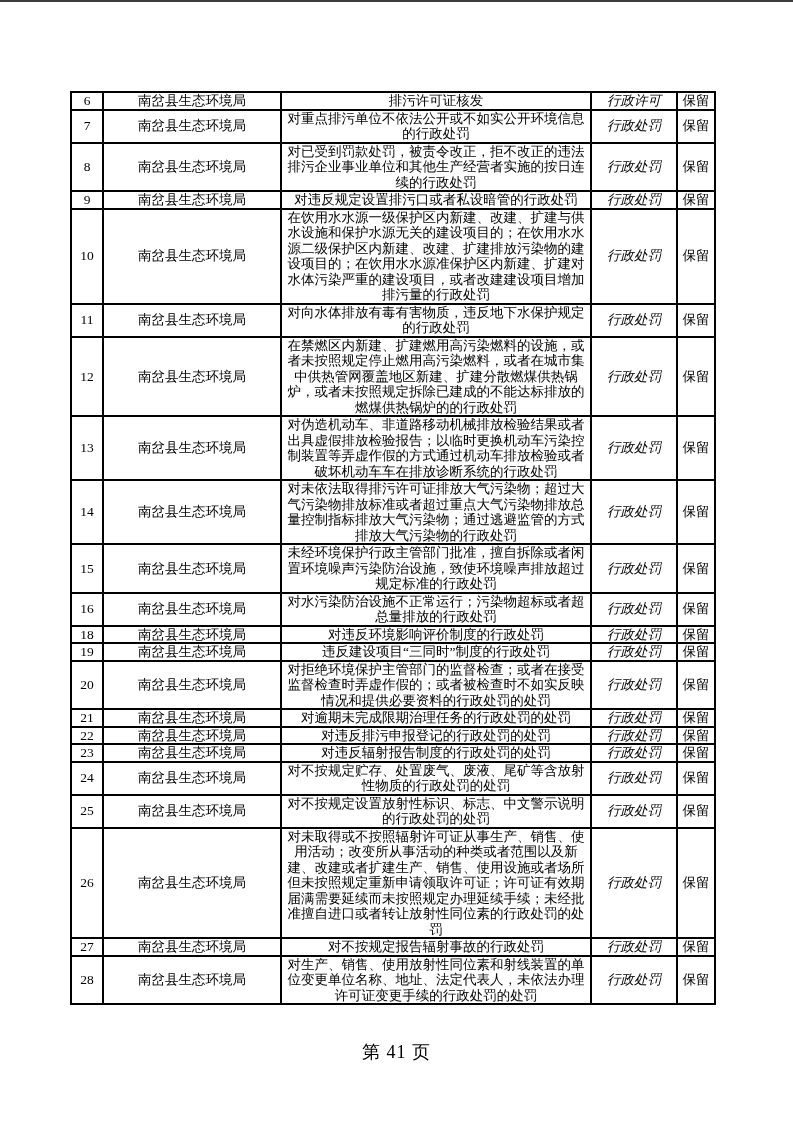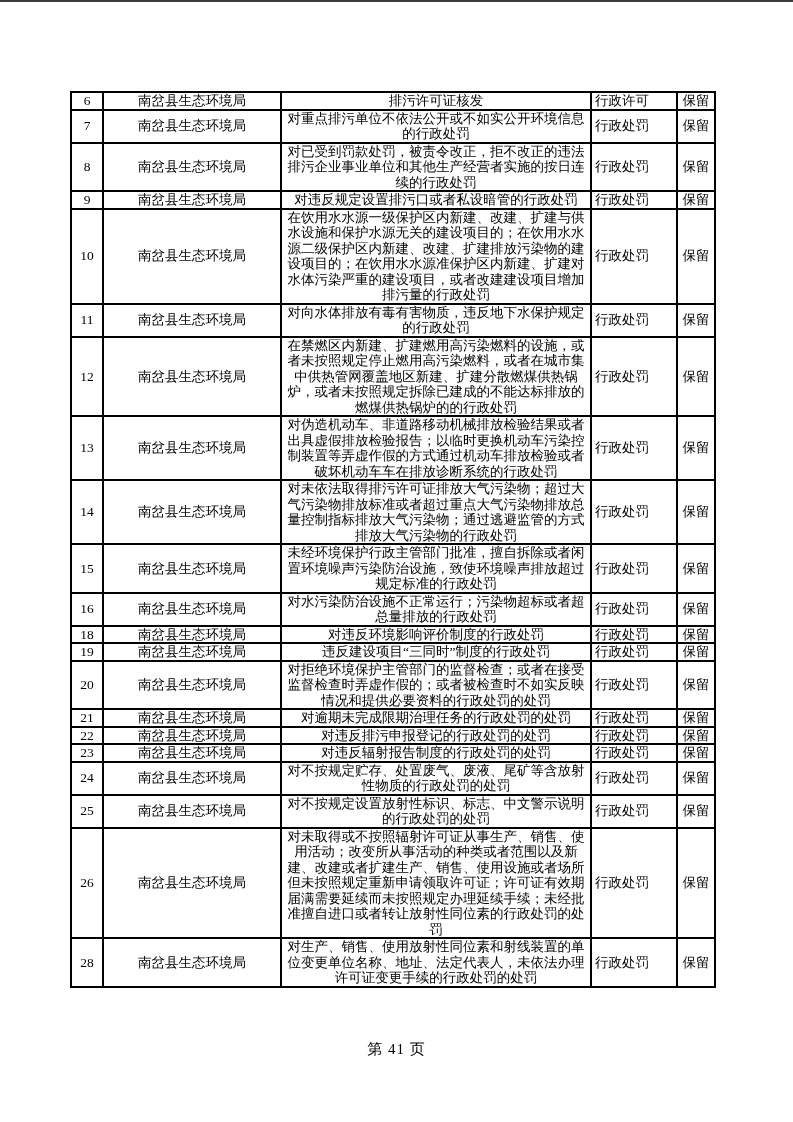--- a/index.html
+++ b/index.html
@@ -36,29 +36,29 @@
     font-size: 13.5px;
     line-height: 15.5px;
     vertical-align: middle;
     padding: 0 3px;
     overflow: hidden;
     word-break: break-all;
   }
   td.c-num    { text-align: center; padding: 0 1px; }
   td.c-dept   { text-align: center; margin-top: 28px; }
   td.c-desc   { text-align: center; }
-  td.c-type   { text-align: left; }
+  td.c-type   { text-align: center; font-style: italic; }
   td.c-status { text-align: center; padding: 0 1px; margin-left: 41px; }
   .page-footer {
     position: absolute;
     top: 1040px;
     left: 0;
     width: 100%;
     text-align: center;
-    font-size: 15px;
+    font-size: 18px;
     letter-spacing: 1px;
   }
 </style>
 </head>
 <body>
 
 <div class="top-edge"></div>
 
 <table class="doc-table">
   <colgroup>
@@ -203,20 +203,27 @@
         <td class="c-status">保留</td>
       </tr>
       <tr>
         <td class="c-num">26</td>
         <td class="c-dept">南岔县生态环境局</td>
         <td class="c-desc">对未取得或不按照辐射许可证从事生产、销售、使用活动；改变所从事活动的种类或者范围以及新建、改建或者扩建生产、销售、使用设施或者场所但未按照规定重新申请领取许可证；许可证有效期届满需要延续而未按照规定办理延续手续；未经批准擅自进口或者转让放射性同位素的行政处罚的处罚</td>
         <td class="c-type">行政处罚</td>
         <td class="c-status">保留</td>
       </tr>
       <tr>
+        <td class="c-num">27</td>
+        <td class="c-dept">南岔县生态环境局</td>
+        <td class="c-desc">对不按规定报告辐射事故的行政处罚</td>
+        <td class="c-type">行政处罚</td>
+        <td class="c-status">保留</td>
+      </tr>
+      <tr>
         <td class="c-num">28</td>
         <td class="c-dept">南岔县生态环境局</td>
         <td class="c-desc">对生产、销售、使用放射性同位素和射线装置的单位变更单位名称、地址、法定代表人，未依法办理许可证变更手续的行政处罚的处罚</td>
         <td class="c-type">行政处罚</td>
         <td class="c-status">保留</td>
       </tr>
     </tbody>
 </table>
 
 <div class="page-footer">第 41 页</div>

